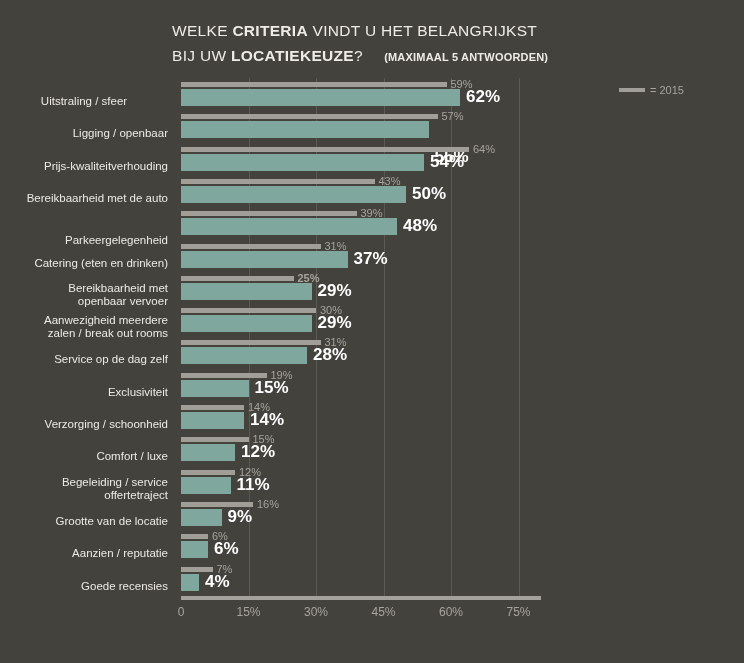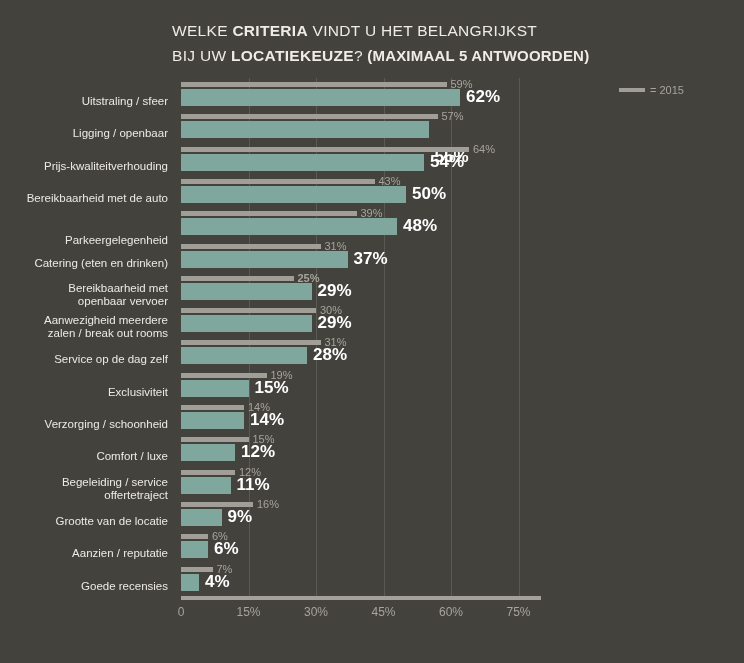--- a/index.html
+++ b/index.html
@@ -25,23 +25,24 @@
   }
   .title-line {
     font-size: 15.5px;
     letter-spacing: 0.3px;
     color: #efece6;
     line-height: 25px;
     white-space: nowrap;
   }
   .title-strong { font-weight: bold; }
   .title-sub {
-    font-size: 15px;
+    font-size: 11px;
     font-weight: bold;
     letter-spacing: 0.2px;
+    margin-left: 18px;
   }
 
   
   #legend {
     position: absolute;
     left: 619px;
     top: 84px;
     display: flex;
     align-items: center;
     gap: 5px;
@@ -160,21 +161,21 @@
       <div class="gridline" style="left: 337.5px;"></div>
     </div>
   <div id="axis-line"></div>
 <div class="tick-label" style="left: 181px;">0</div>
     <div class="tick-label" style="left: 248.5px;">15%</div>
     <div class="tick-label" style="left: 316px;">30%</div>
     <div class="tick-label" style="left: 383.5px;">45%</div>
     <div class="tick-label" style="left: 451px;">60%</div>
     <div class="tick-label" style="left: 518.5px;">75%</div>
     <div class="row" style="top: 4px; height: 32.3px;">
-      <div class="cat-label" style="top: 13px;">
+      <div class="cat-label" style="top: 13px; text-align: center;">
         <div>Uitstraling / sfeer</div>
       </div>
       <div class="bar-prev" style="top: 0px; width: 265.5px;"></div>
       <div class="val-prev" style="left: 450.5px; top: -4px;">59%</div>
       <div class="bar-curr" style="top: 7px; width: 279px;"></div>
       <div class="val-curr" style="left: 466px; top: 5px; text-align: center;">62%</div>
     </div>
     <div class="row" style="top: 36.3px; height: 32.3px;">
       <div class="cat-label" style="top: 13px;">
         <div>Ligging / openbaar</div>

